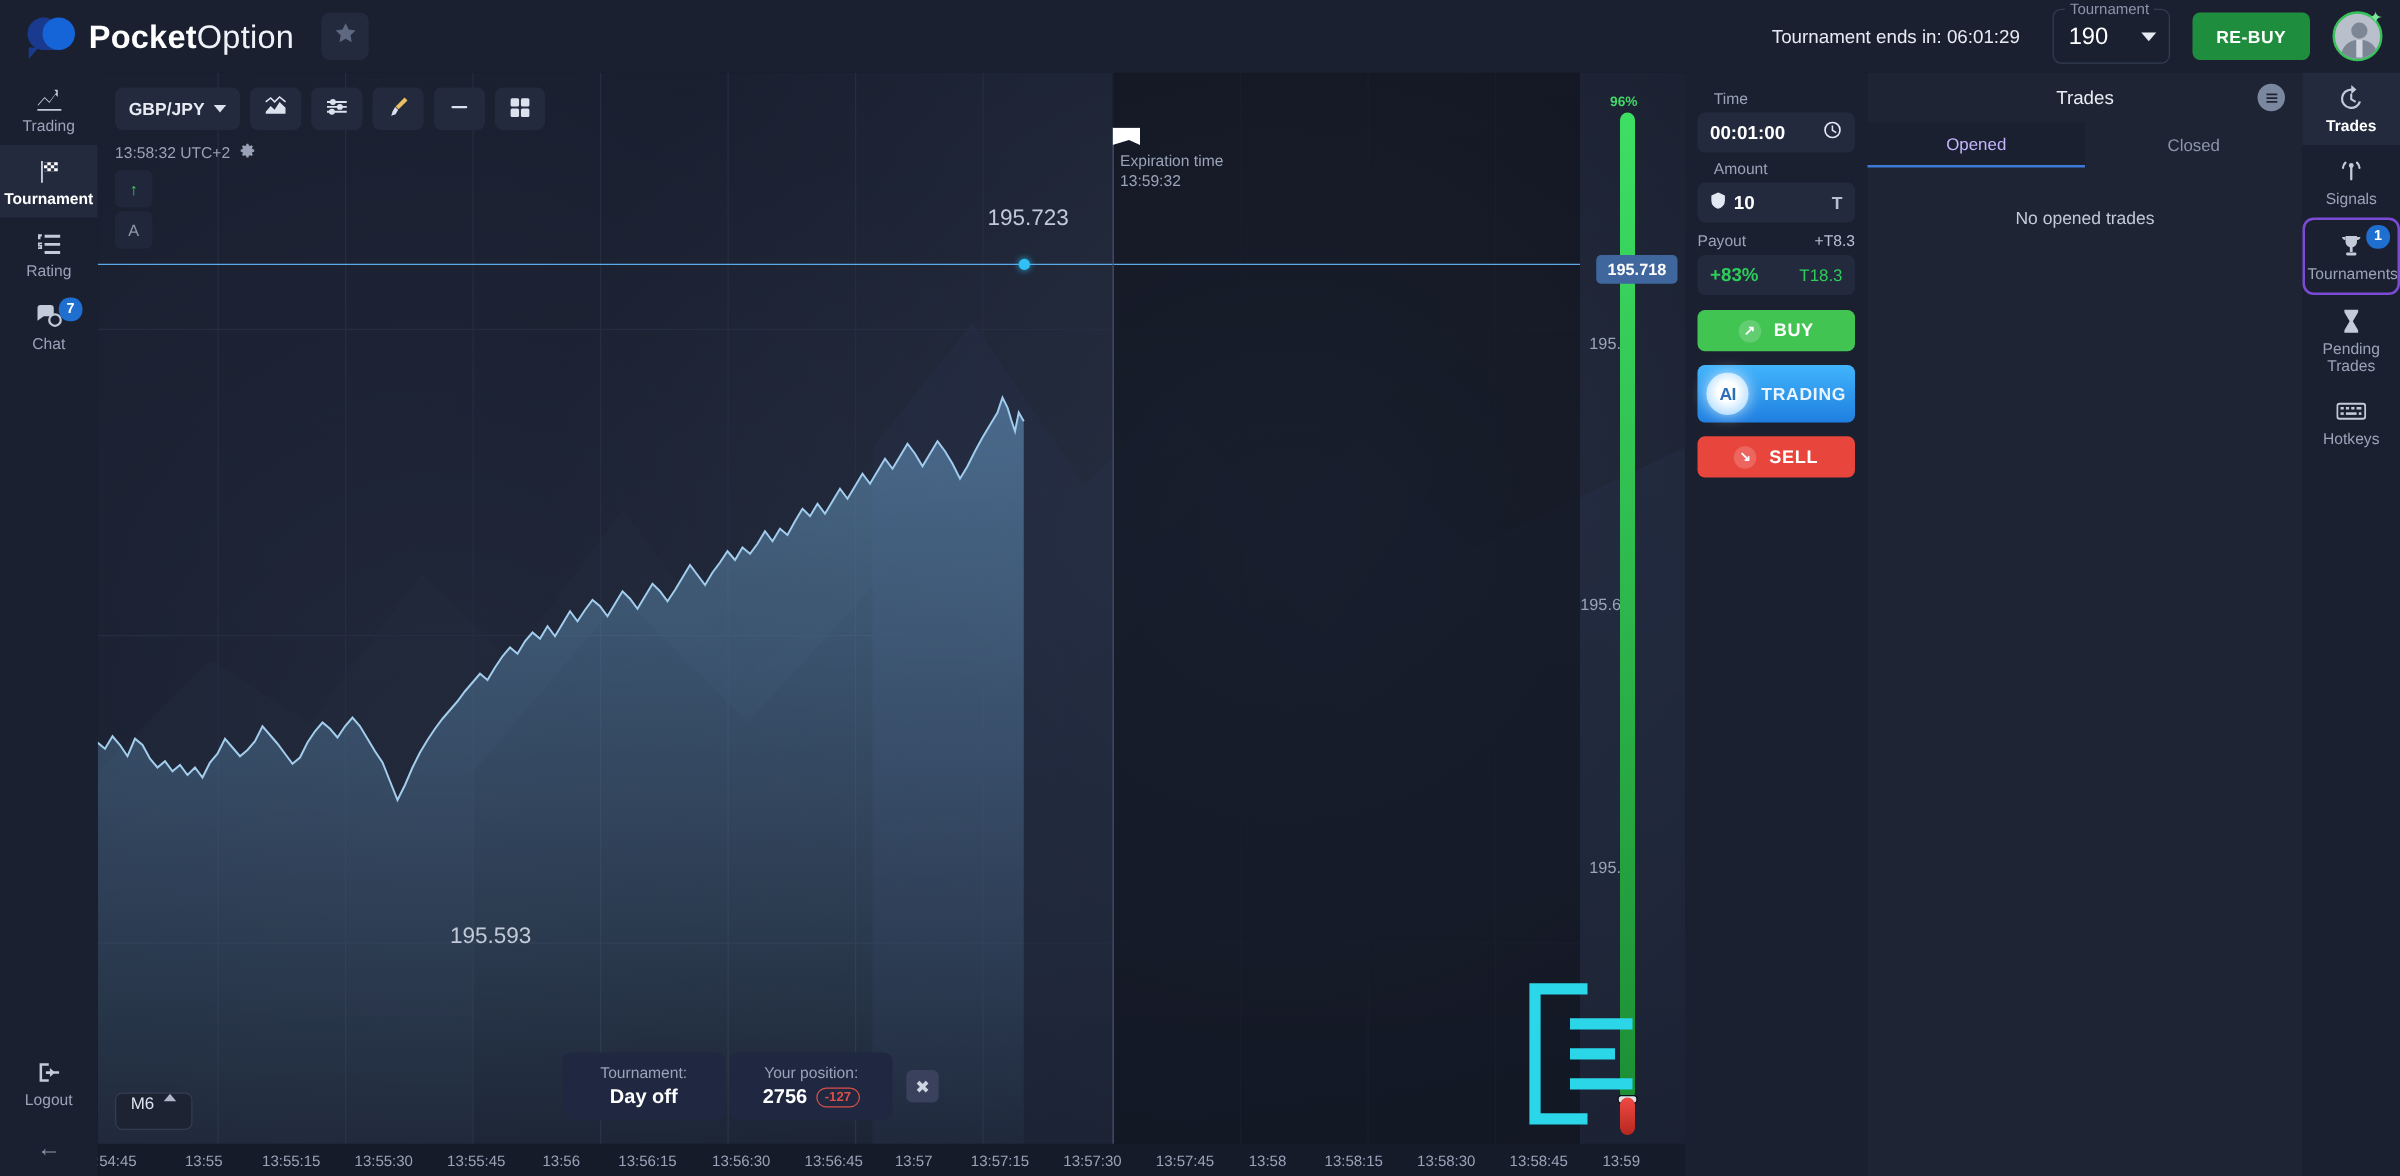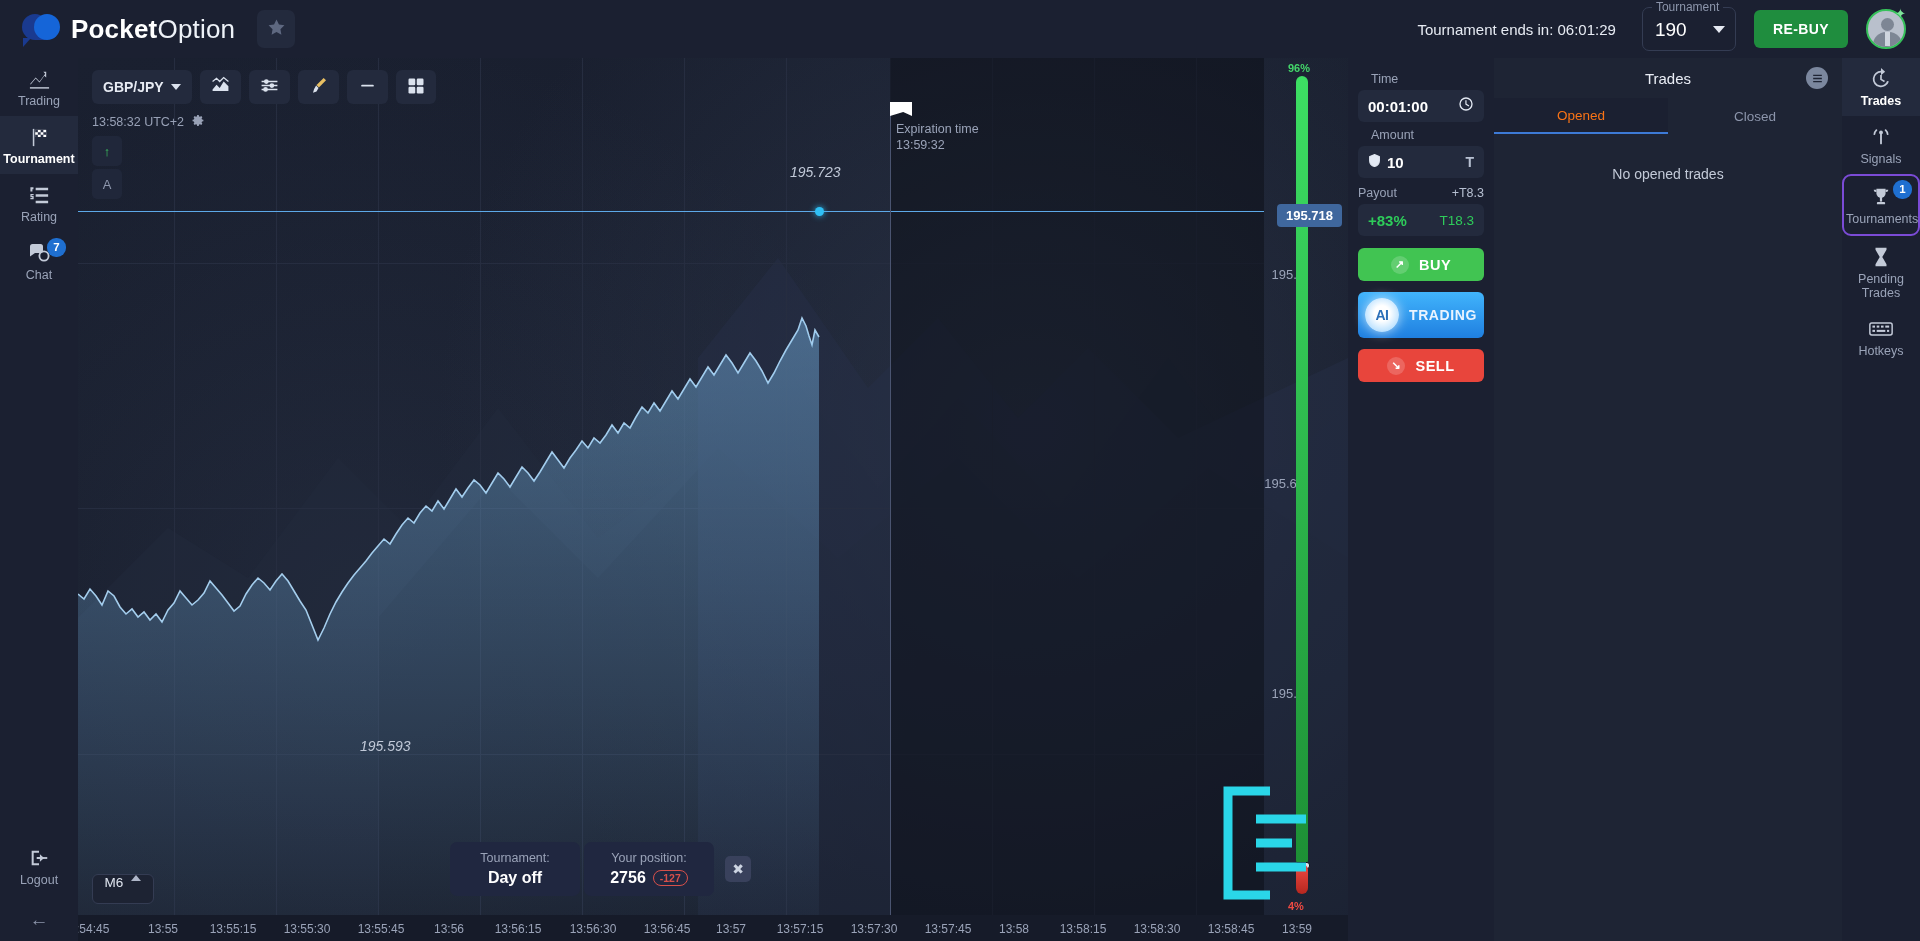--- a/index.html
+++ b/index.html
@@ -157,27 +157,27 @@
   .expiration-flag .etxt { position:absolute; left:6px; top:68px; font-size:12.5px; color:#9aa3b8; white-space:nowrap;}
   .expiration-flag .etime { position:absolute; left:6px; top:84px; font-size:12.5px; color:#9aa3b8; white-space:nowrap;}
 
   .price-line { position:absolute; left:0; width:1186px; height:1px; background:#5da9e8; z-index:5; }
   .price-dot { position:absolute; width:9px; height:9px; border-radius:50%; background:#2fc0f5; z-index:7;
                box-shadow:0 0 6px rgba(47,192,245,.9);}
   .price-badge {
     position:absolute; right:6px; z-index:9; background:#3f679d; color:#fff;
     font-size:13px; font-weight:bold; border-radius:4px; padding:4px 9px;
   }
-  .pk-label { position:absolute; font-size:14px; color:#c1c9d8; z-index:7;font-style:italic; }
+  .pk-label { position:absolute; font-size:18px; color:#c1c9d8; z-index:7; }
 
   .yaxis { position:absolute; left:1186px; top:0; width:84px; height:883px; }
   .ytick { position:absolute; right:44px; font-size:13px; color:#9aa3b8; }
 
   
-  .sentiment { position:absolute; left:1218px; top:4px; width:12px; height:850px; }
+  .sentiment { position:absolute; left:1218px; top:18px; width:12px; height:850px; }
   .sent-green { position:absolute; top:14px; left:0; width:12px; border-radius:6px;
                 background:linear-gradient(180deg,#3ddf63,#1d8f35); }
   .sent-red { position:absolute; bottom:18px; left:0; width:12px; border-radius:6px;
               background:linear-gradient(180deg,#f04a43,#b6271f); }
   .sent-knob { position:absolute; left:-2px; width:16px; height:7px; border-radius:3px;
                background:#dde4ee; border:1px solid #0d1017; }
   .sent-pct { position:absolute; left:-8px; font-size:11px; font-weight:bold; white-space:nowrap;}
   .sent-pct.g { color:#43d66a; top:0; }
   .sent-pct.r { color:#ef4a42; bottom:0; }
 
@@ -256,21 +256,21 @@
     position:absolute; left:1494px; top:58px; width:348px; height:883px;
     background:#1e2434; z-index:25;
   }
   .tp-head { height:40px; display:flex; align-items:center; justify-content:center; position:relative; }
   .tp-head .title { font-size:15px; color:#e9edf5; }
   .tp-head .listico { position:absolute; right:14px; top:9px; width:22px;height:22px;border-radius:50%;
                       background:#7b879e; display:flex;align-items:center;justify-content:center;cursor:pointer;}
   .tp-tabs { display:flex; height:36px; }
   .tp-tab { flex:1; display:flex; align-items:center; justify-content:center; font-size:13.5px;
             color:#8c95ab; cursor:pointer; }
-  .tp-tab.active { color:#f97316; background:#1b2031; border-bottom:2px solid #3d7ad6; }
+  .tp-tab.active { color:#c4b5fd; background:#1b2031; border-bottom:2px solid #3d7ad6; }
   .tp-empty { text-align:center; margin-top:32px; font-size:14px; color:#c3cad8; }
 </style>
 </head>
 <body>
 
 <div class="app">
 
   <div class="topbar">
     <div class="logo-wrap">
       <div class="logo-mark">

